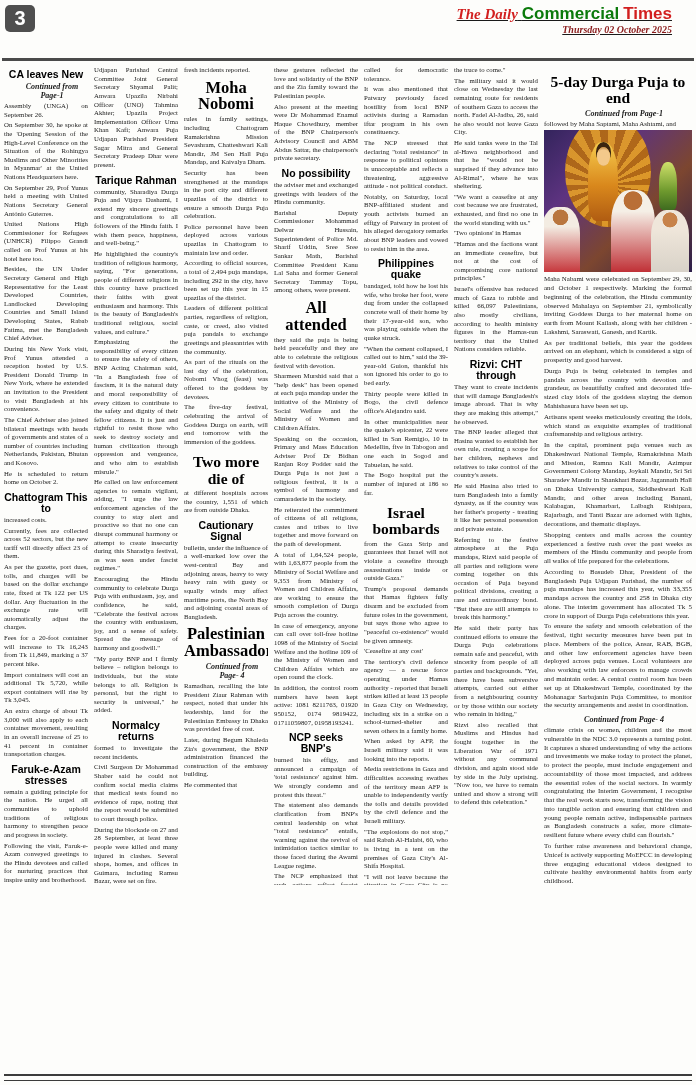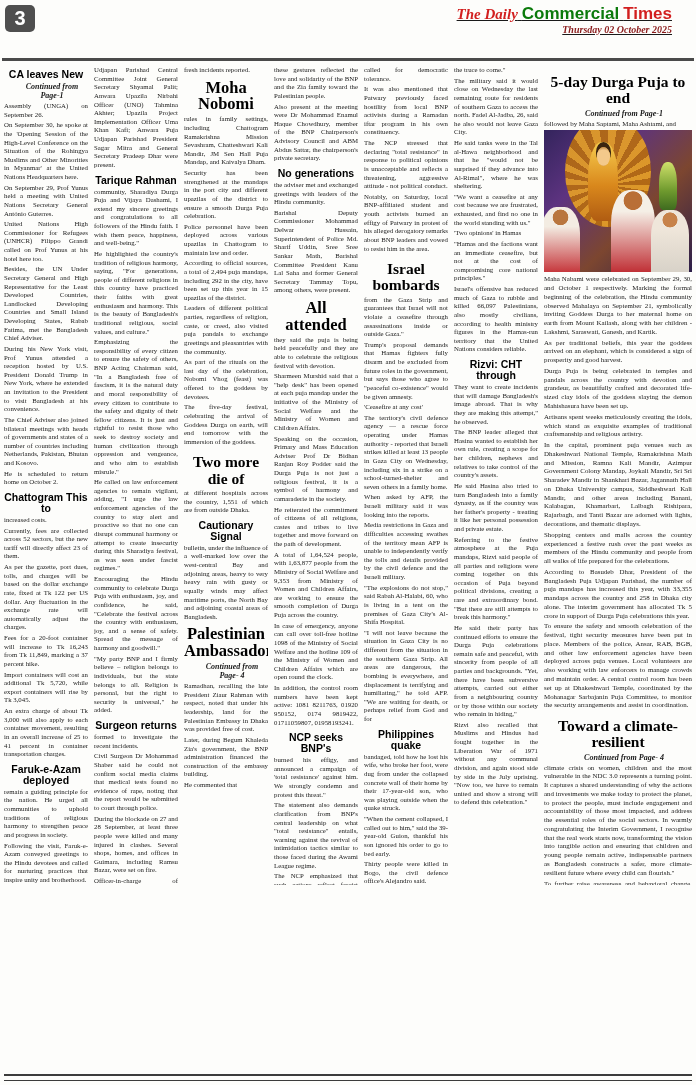--- a/index.html
+++ b/index.html
@@ -81,41 +81,41 @@
         <div class="article">
           <div class="head sans">Chattogram This to</div>
           <p class="para">increased costs.</p>
           <p class="para">Currently, fees are collected across 52 sectors, but the new tariff will directly affect 23 of them.</p>
           <p class="para">As per the gazette, port dues, tolls, and charges will be based on the dollar exchange rate, fixed at Tk 122 per US dollar. Any fluctuation in the exchange rate will automatically adjust the charges.</p>
           <p class="para">Fees for a 20-foot container will increase to Tk 16,243 from Tk 11,849, marking a 37 percent hike.</p>
           <p class="para">Import containers will cost an additional Tk 5,720, while export containers will rise by Tk 3,045.</p>
           <p class="para">An extra charge of about Tk 3,000 will also apply to each container movement, resulting in an overall increase of 25 to 41 percent in container transportation charges.</p>
         </div>
         <div class="article">
-          <div class="head sans">Faruk-e-Azam deployed</div>
+          <div class="head sans">Faruk-e-Azam stresses</div>
           <p class="para">remain a guiding principle for the nation. He urged all communities to uphold traditions of religious harmony to strengthen peace and progress in society.</p>
           <p class="para">Following the visit, Faruk-e-Azam conveyed greetings to the Hindu devotees and called for nurturing practices that inspire unity and brotherhood.</p>
           <p class="para">Hindu Religious Welfare Trust Trustee Deepak Kumar Palit; Additional Deputy Commissioner (Education and ICT) Md Saiduzzaman; District Police Superintendent Md Saiful Islam Santu; Bangladesh Puja</p>
         </div>
       </div>
       <div class="col">
         <div class="article">
           <p class="para">Udjapan Parishad Central Committee Joint General Secretary Shyamal Palit; Anwara Upazila Nirbahi Officer (UNO) Tahmina Akhter; Upazila Project Implementation Officer Uma Khan Kafi; Anwara Puja Udjapan Parishad President Sagar Mitra and General Secretary Pradeep Dhar were present.</p>
         </div>
         <div class="article">
           <div class="head sans">Tarique Rahman</div>
           <p class="para">community, Sharadiya Durga Puja and Vijaya Dashami, I extend my sincere greetings and congratulations to all followers of the Hindu faith. I wish them peace, happiness, and well-being."</p>
           <p class="para">He highlighted the country's tradition of religious harmony, saying, "For generations, people of different religions in this country have practiced their faiths with great enthusiasm and harmony. This is the beauty of Bangladesh's traditional religious, social values, and culture."</p>
           <p class="para">Emphasizing the responsibility of every citizen to ensure the safety of others, BNP Acting Chairman said, "In a Bangladesh free of fascism, it is the natural duty and moral responsibility of every citizen to contribute to the safety and dignity of their fellow citizens. It is just and rightful to resist those who seek to destroy society and human civilization through oppression and vengeance, and who aim to establish misrule."</p>
           <p class="para">He called on law enforcement agencies to remain vigilant, adding, "I urge the law enforcement agencies of the country to stay alert and proactive so that no one can disrupt communal harmony or attempt to create insecurity during this Sharadiya festival, as was seen under fascist regimes."</p>
           <p class="para">Encouraging the Hindu community to celebrate Durga Puja with enthusiasm, joy, and confidence, he said, "Celebrate the festival across the country with enthusiasm, joy, and a sense of safety. Spread the message of harmony and goodwill."</p>
           <p class="para">"My party BNP and I firmly believe – religion belongs to individuals, but the state belongs to all. Religion is personal, but the right to security is universal," he added.</p>
         </div>
         <div class="article">
-          <div class="head sans">Surgeon returns</div>
+          <div class="head sans">Normalcy returns</div>
           <p class="para">formed to investigate the recent incidents.</p>
           <p class="para">Civil Surgeon Dr Mohammad Shaber said he could not confirm social media claims that medical tests found no evidence of rape, noting that the report would be submitted to court through police.</p>
           <p class="para">During the blockade on 27 and 28 September, at least three people were killed and many injured in clashes. Several shops, homes, and offices in Guimara, including Ramsu Bazar, were set on fire.</p>
           <p class="para">Officer-in-charge of Khagrachhari Sadar Police Station Abdul Baten Mridha said normalcy is gradually being restored, with vehicles running and no</p>
         </div>
       </div>
       <div class="col">
         <div class="article">
           <p class="para">fresh incidents reported.</p>
         </div>
@@ -144,21 +144,21 @@
           <p class="para">Later, during Begum Khaleda Zia's government, the BNP administration financed the construction of the embassy building.</p>
           <p class="para">He commented that</p>
         </div>
       </div>
       <div class="col">
         <div class="article">
           <p class="para">these gestures reflected the love and solidarity of the BNP and the Zia family toward the Palestinian people.</p>
           <p class="para">Also present at the meeting were Dr Mohammad Enamul Haque Chowdhury, member of the BNP Chairperson's Advisory Council and ABM Abdus Sattar, the chairperson's private secretary.</p>
         </div>
         <div class="article">
-          <div class="head sans">No generations</div>
+          <div class="head sans">No possibility</div>
           <p class="para">the adviser met and exchanged greetings with leaders of the Hindu community.</p>
           <p class="para">Barishal Deputy Commissioner Mohammad Delwar Hussain, Superintendent of Police Md. Sharif Uddin, Sree Sree Sankar Math, Barishal Committee President Kanu Lal Saha and former General Secretary Tammay Topu, among others, were present.</p>
         </div>
         <div class="article">
           <div class="head serif-xl">All attended</div>
           <p class="para">they said the puja is being held peacefully and they are able to celebrate the religious festival with devotion.</p>
           <p class="para">Sharmeen Murshid said that a "help desk" has been opened at each puja mandap under the initiative of the Ministry of Social Welfare and the Ministry of Women and Children Affairs.</p>
           <p class="para">Speaking on the occasion, Primary and Mass Education Adviser Prof Dr Bidhan Ranjan Roy Podder said the Durga Puja is not just a religious festival, it is a symbol of harmony and camaraderie in the society.</p>
           <p class="para">He reiterated the commitment of citizens of all religions, castes and tribes to live together and move forward on the path of development.</p>
           <p class="para">A total of 1,64,524 people, with 1,63,877 people from the Ministry of Social Welfare and 9,353 from Ministry of Women and Children Affairs, are working to ensure the smooth completion of Durga Puja across the country.</p>
@@ -171,39 +171,39 @@
           <p class="para">The statement also demands clarification from BNP's central leadership on what "total resistance" entails, warning against the revival of intimidation tactics similar to those faced during the Awami League regime.</p>
           <p class="para">The NCP emphasized that such actions reflect fascist behavior and</p>
         </div>
       </div>
       <div class="col">
         <div class="article">
           <p class="para">called for democratic tolerance.</p>
           <p class="para">It was also mentioned that Patwary previously faced hostility from local BNP activists during a Ramadan iftar program in his own constituency.</p>
           <p class="para">The NCP stressed that declaring "total resistance" in response to political opinions is unacceptable and reflects a threatening, aggressive attitude - not political conduct.</p>
           <p class="para">Notably, on Saturday, local BNP-affiliated student and youth activists burned an effigy of Patwary in protest of his alleged derogatory remarks about BNP leaders and vowed to resist him in the area.</p>
+        </div>
+        <div class="article">
+          <div class="head sans">Philippines quake</div>
+          <p class="para">bandaged, told how he lost his wife, who broke her foot, were dug from under the collapsed concrete wall of their home by their 17-year-old son, who was playing outside when the quake struck.</p>
+          <p class="para">"When the cement collapsed, I called out to him," said the 39-year-old Guion, thankful his son ignored his order to go to bed early.</p>
+          <p class="para">Thirty people were killed in Bogo, the civil defence office's Alejandro said.</p>
+          <p class="para">In other municipalities near the quake's epicenter, 22 were killed in San Remigio, 10 in Medellin, five in Tabogon and one each in Sogod and Tabuelan, he said.</p>
+          <p class="para">The Bogo hospital put the number of injured at 186 so far.</p>
         </div>
         <div class="article">
           <div class="head serif-lg">Israel bombards</div>
           <p class="para">from the Gaza Strip and guarantees that Israel will not violate a ceasefire through assassinations inside or outside Gaza."</p>
           <p class="para">Trump's proposal demands that Hamas fighters fully disarm and be excluded from future roles in the government, but says those who agree to "peaceful co-existence" would be given amnesty.</p>
           <p class="para">'Ceasefire at any cost'</p>
           <p class="para">The territory's civil defence agency — a rescue force operating under Hamas authority - reported that Israeli strikes killed at least 13 people in Gaza City on Wednesday, including six in a strike on a school-turned-shelter and seven others in a family home.</p>
           <p class="para">When asked by AFP, the Israeli military said it was looking into the reports.</p>
           <p class="para">Media restrictions in Gaza and difficulties accessing swathes of the territory mean AFP is unable to independently verify the tolls and details provided by the civil defence and the Israeli military.</p>
           <p class="para">"The explosions do not stop," said Rabah Al-Halabi, 60, who is living in a tent on the premises of Gaza City's Al-Shifa Hospital.</p>
           <p class="para">"I will not leave because the situation in Gaza City is no different from the situation in the southern Gaza Strip. All areas are dangerous, the bombing is everywhere, and displacement is terrifying and humiliating," he told AFP. "We are waiting for death, or perhaps relief from God and for</p>
-        </div>
-        <div class="article">
-          <div class="head sans">Philippines quake</div>
-          <p class="para">bandaged, told how he lost his wife, who broke her foot, were dug from under the collapsed concrete wall of their home by their 17-year-old son, who was playing outside when the quake struck.</p>
-          <p class="para">"When the cement collapsed, I called out to him," said the 39-year-old Guion, thankful his son ignored his order to go to bed early.</p>
-          <p class="para">Thirty people were killed in Bogo, the civil defence office's Alejandro said.</p>
-          <p class="para">In other municipalities near the quake's epicenter, 22 were killed in San Remigio, 10 in Medellin, five in Tabogon and one each in Sogod and Tabuelan, he said.</p>
-          <p class="para">The Bogo hospital put the number of injured at 186 so far.</p>
         </div>
       </div>
       <div class="col">
         <div class="article">
           <p class="para">the truce to come."</p>
           <p class="para">The military said it would close on Wednesday the last remaining route for residents of southern Gaza to access the north. Fadel Al-Jadba, 26, said he also would not leave Gaza City.</p>
           <p class="para">He said tanks were in the Tal al-Hawa neighborhood and that he "would not be surprised if they advance into Al-Rimal", where he was sheltering.</p>
           <p class="para">"We want a ceasefire at any cost because we are frustrated, exhausted, and find no one in the world standing with us."</p>
           <p class="para">'Two opinions' in Hamas</p>
           <p class="para">"Hamas and the factions want an immediate ceasefire, but not at the cost of compromising core national principles."</p>
@@ -237,21 +237,20 @@
           <p class="para">Maha Nabami were celebrated on September 29, 30, and October 1 respectively. Marking the formal beginning of the celebration, the Hindu community observed Mahalaya on September 21, symbolically inviting Goddess Durga to her maternal home on earth from Mount Kailash, along with her children - Lakshmi, Saraswati, Ganesh, and Kartik.</p>
           <p class="para">As per traditional beliefs, this year the goddess arrived on an elephant, which is considered a sign of prosperity and good harvest.</p>
           <p class="para">Durga Puja is being celebrated in temples and pandals across the country with devotion and grandeur, as beautifully crafted and decorated life-sized clay idols of the goddess slaying the demon Mahishasura have been set up.</p>
           <p class="para">Artisans spent weeks meticulously creating the idols, which stand as exquisite examples of traditional craftsmanship and religious artistry.</p>
           <p class="para">In the capital, prominent puja venues such as Dhakeshwari National Temple, Ramakrishna Math and Mission, Ramna Kali Mandir, Azimpur Government Colony Mandap, Joykali Mandir, Sri Sri Sharadev Mandir in Shankhari Bazar, Jagannath Hall on Dhaka University campus, Siddheshwari Kali Mandir, and other areas including Banani, Kalabagan, Khamarbari, Lalbagh Rishipara, Rajarbagh, and Tanti Bazar are adorned with lights, decorations, and thematic displays.</p>
           <p class="para">Shopping centers and malls across the country experienced a festive rush over the past weeks as members of the Hindu community and people from all walks of life prepared for the celebrations.</p>
           <p class="para">According to Basudeb Dhar, President of the Bangladesh Puja Udjapan Parishad, the number of puja mandaps has increased this year, with 33,355 mandaps across the country and 258 in Dhaka city alone. The interim government has allocated Tk 5 crore in support of Durga Puja celebrations this year.</p>
           <p class="para">To ensure the safety and smooth celebration of the festival, tight security measures have been put in place. Members of the police, Ansar, RAB, BGB, and other law enforcement agencies have been deployed across puja venues. Local volunteers are also working with law enforcers to manage crowds and maintain order. A central control room has been set up at Dhakeshwari Temple, coordinated by the Mohanagar Sarbajanin Puja Committee, to monitor the security arrangements and assist in coordination.</p>
         </div>
         <div class="article">
-          <div class="head serif-lg">Toward a climate-resilient</div>
           <div class="kicker">Continued from Page- 4</div>
           <p class="para">climate crisis on women, children and the most vulnerable in the NDC 3.0 represents a turning point. It captures a shared understanding of why the actions and investments we make today to protect the planet, to protect the people, must include engagement and accountability of those most impacted, and address the essential roles of the social sectors. In warmly congratulating the Interim Government, I recognise that the real work starts now, transforming the vision into tangible action and ensuring that children and young people remain active, indispensable partners as Bangladesh constructs a safer, more climate-resilient future where every child can flourish."</p>
           <p class="para">To further raise awareness and behavioral change, Unicef is actively supporting MoEFCC in developing three engaging educational videos designed to cultivate healthy environmental habits from early childhood.</p>
           <p class="para">These resources will be strategically integrated into curricula and reinforced through comprehensive teacher training, dynamic student engagement, and localized climate action initiatives.</p>
           <p class="para">The NDC firmly anchors climate action in fundamental child rights principles, explicitly referencing the Convention on the Rights of the Child and the Paris Agreement's Global Stocktake. Furthermore, for the first time globally, the NDC meaningfully includes youth in the Measurement, Reporting, and Verification (MRV) monitoring and reporting of the NDC mechanism and commits to strengthening climate-resilient child protection systems and advancing climate justice through grievance and redress mechanisms.</p>
           <p class="para">This ensures vital protection for children when climate impacts escalate vulnerabilities like child marriage or child labour.</p>
         </div>
       </div>
     </div>
 

